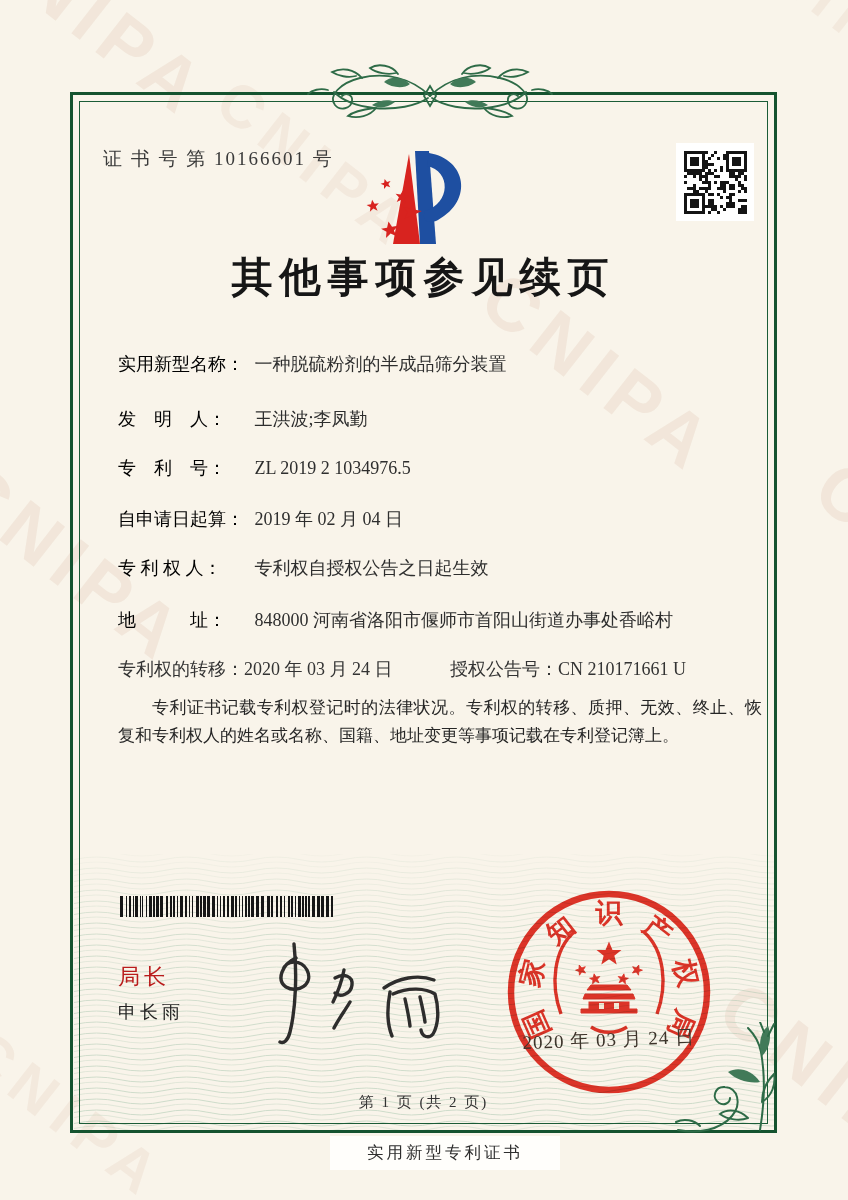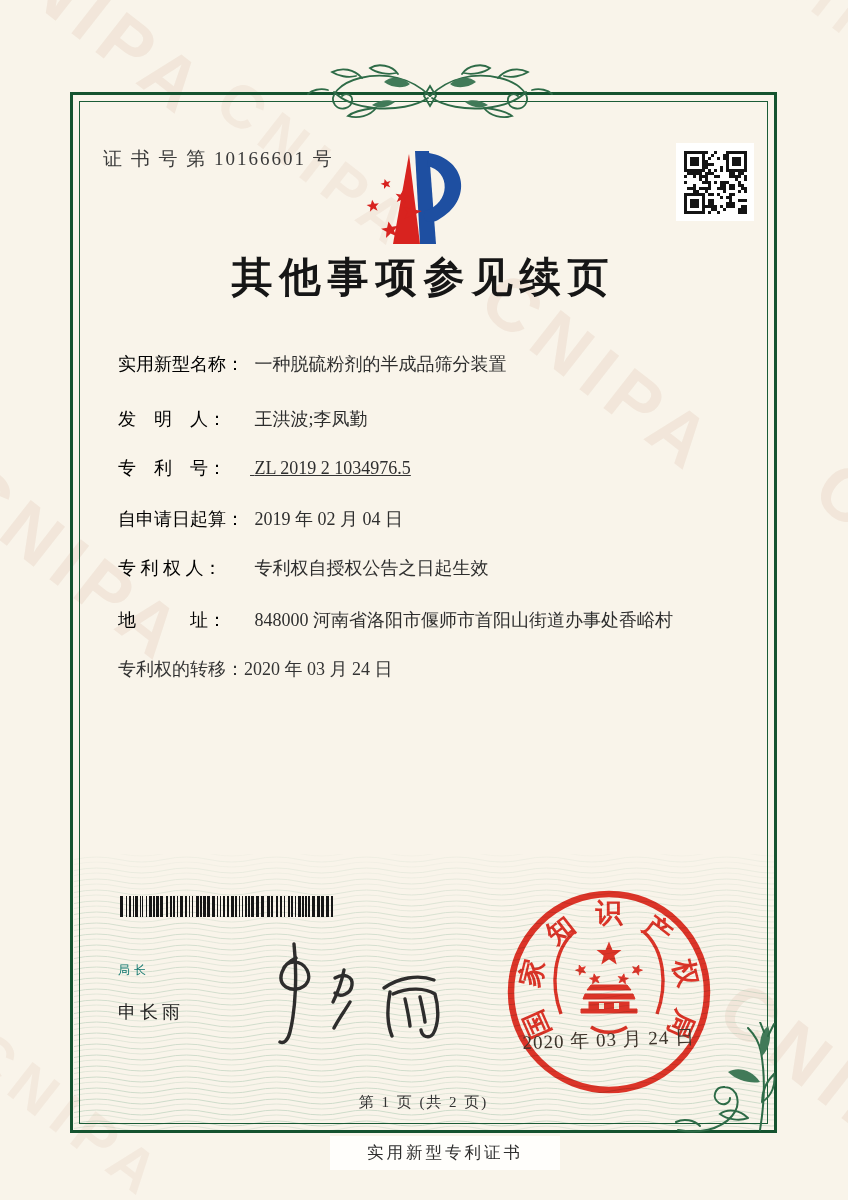--- a/index.html
+++ b/index.html
@@ -63,21 +63,21 @@
   }
   .body-text p { text-indent:2em; margin:0; }
 
   .barcode {
     left:120px; top:896px; width:220px; height:21px;
     display:flex; align-items:stretch;
   }
   .barcode .b { background:#161616; height:100%; }
   .barcode .s { background:transparent; height:100%; }
 
-  .sig-title { left:118px; top:962px; font-size:12px; color:#0f766e;
+  .sig-title { left:118px; top:962px; font-size:22px; color:#b91c1c;
     font-family:"Liberation Sans","DejaVu Sans",sans-serif; letter-spacing:4px;}
   .sig-name  { left:118px; top:1000px; font-size:18px; color:#222;
     font-family:"Liberation Sans","DejaVu Sans",sans-serif; letter-spacing:4px;}
 
   .qr-box { left:676px; top:143px; width:78px; height:78px; background:#ffffff;
     display:flex; align-items:center; justify-content:center; }
   .qr { display:grid; grid-template-columns:repeat(21,3px); grid-auto-rows:3px; }
   .qr .on { background:#141414; }
 
   .footer-page {
@@ -628,42 +628,46 @@
 <div class="abs title">其他事项参见续页</div>
 
 <div class="field-row" style="top:352px;">
   <span class="field-label">实用新型名称：</span>
   <span class="field-value">一种脱硫粉剂的半成品筛分装置</span>
 </div>
 <div class="field-row" style="top:407px;">
   <span class="field-label">发　明　人：</span>
   <span class="field-value">王洪波;李凤勤</span>
 </div>
-<div class="field-row" style="top:456px;text-decoration:underline;">
+<div class="field-row" style="top:456px;">
   <span class="field-label">专　利　号：</span>
   <span class="field-value">ZL 2019 2 1034976.5</span>
 </div>
 <div class="field-row" style="top:507px;">
   <span class="field-label">自申请日起算：</span>
   <span class="field-value">2019 年 02 月 04 日</span>
 </div>
 <div class="field-row" style="top:556px;">
   <span class="field-label">专 利 权 人：</span>
   <span class="field-value">专利权自授权公告之日起生效</span>
 </div>
 <div class="field-row" style="top:608px;">
   <span class="field-label">地　　　址：</span>
   <span class="field-value">848000 河南省洛阳市偃师市首阳山街道办事处香峪村</span>
 </div>
 
 <div class="field-row" style="top:657px; width:648px;">
   <span>专利权的转移：</span><span>2020 年 03 月 24 日</span>
+  <span class="grant-no-pair">
+    <span>授权公告号：</span><span>CN 210171661 U</span>
+  </span>
 </div>
 
 <div class="abs body-text">
+  <p>专利证书记载专利权登记时的法律状况。专利权的转移、质押、无效、终止、恢复和专利权人的姓名或名称、国籍、地址变更等事项记载在专利登记簿上。</p>
 </div>
 
 <div class="abs barcode" id="barcode">
     <div class="b" style="width: 3px;"></div>
     <div class="s" style="width: 3px;"></div>
     <div class="b" style="width: 1px;"></div>
     <div class="s" style="width: 2px;"></div>
     <div class="b" style="width: 2px;"></div>
     <div class="s" style="width: 2px;"></div>
     <div class="b" style="width: 1px;"></div>

